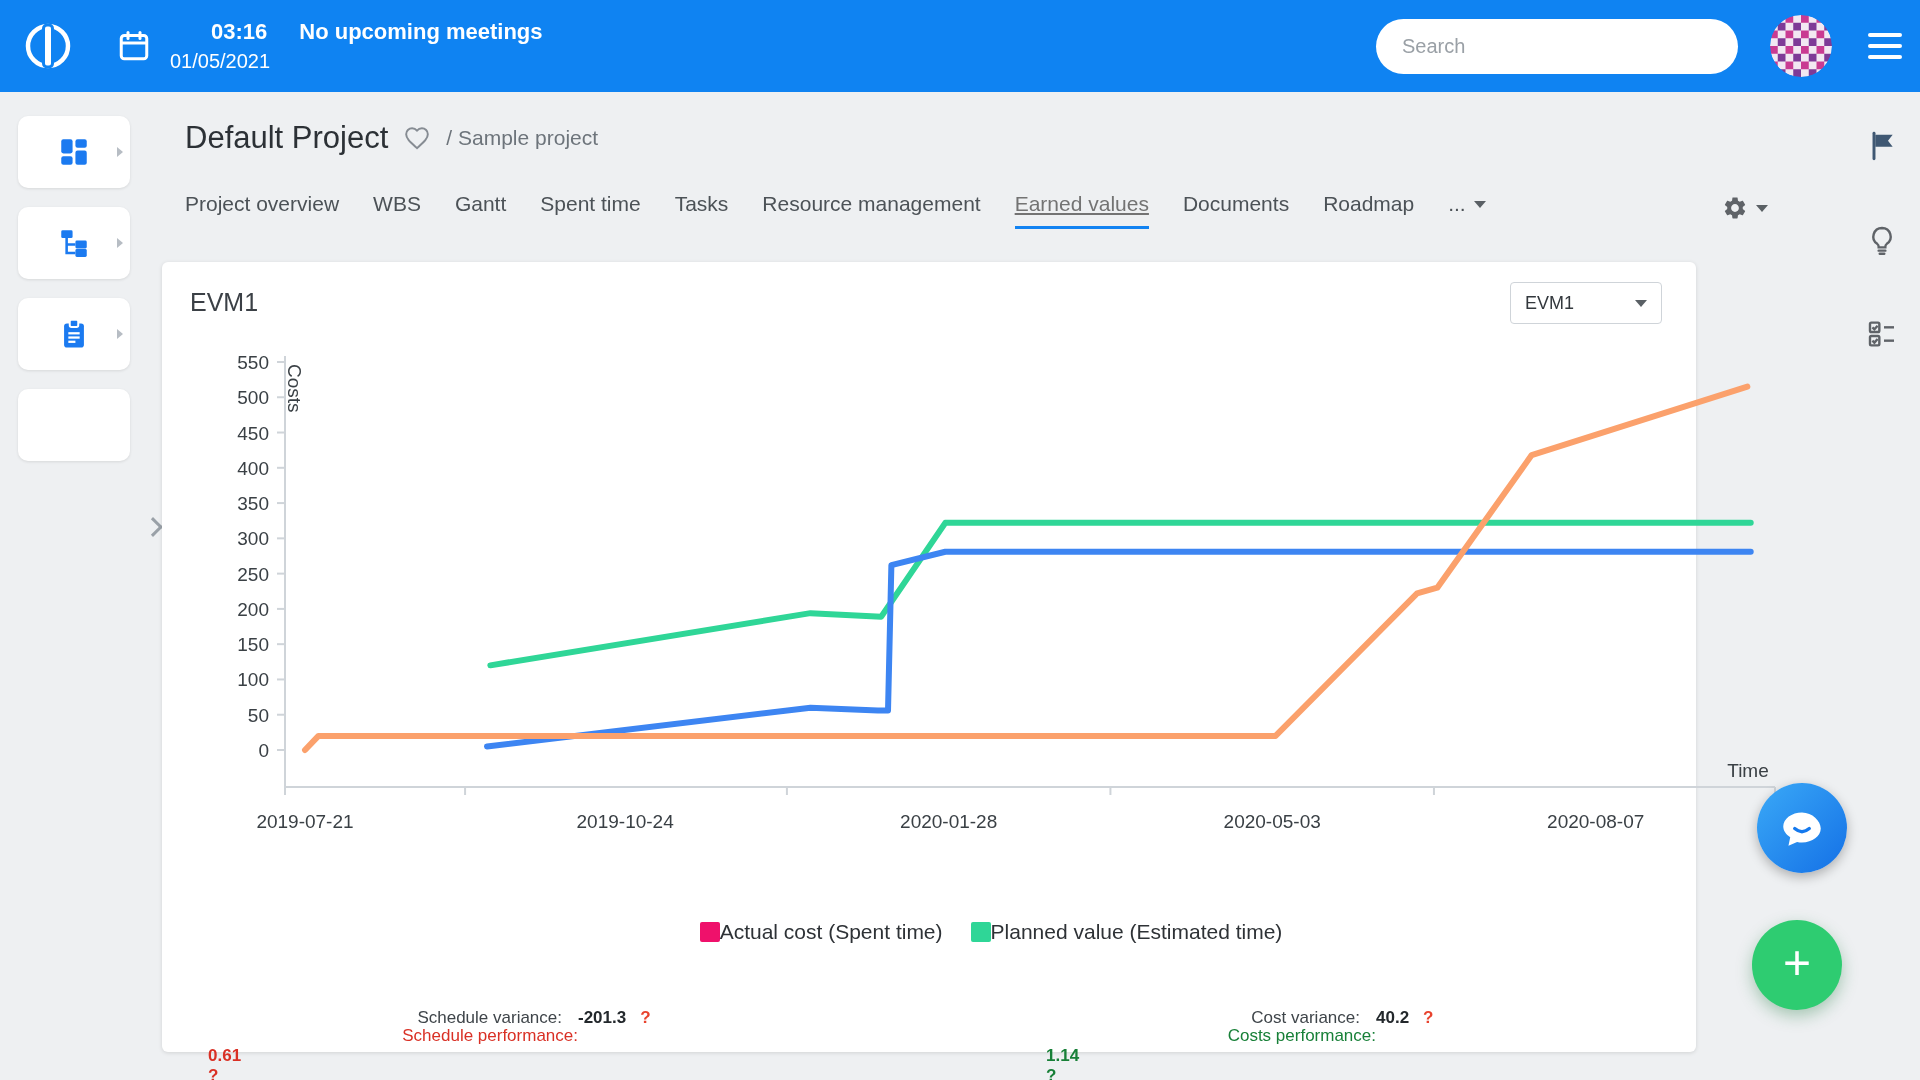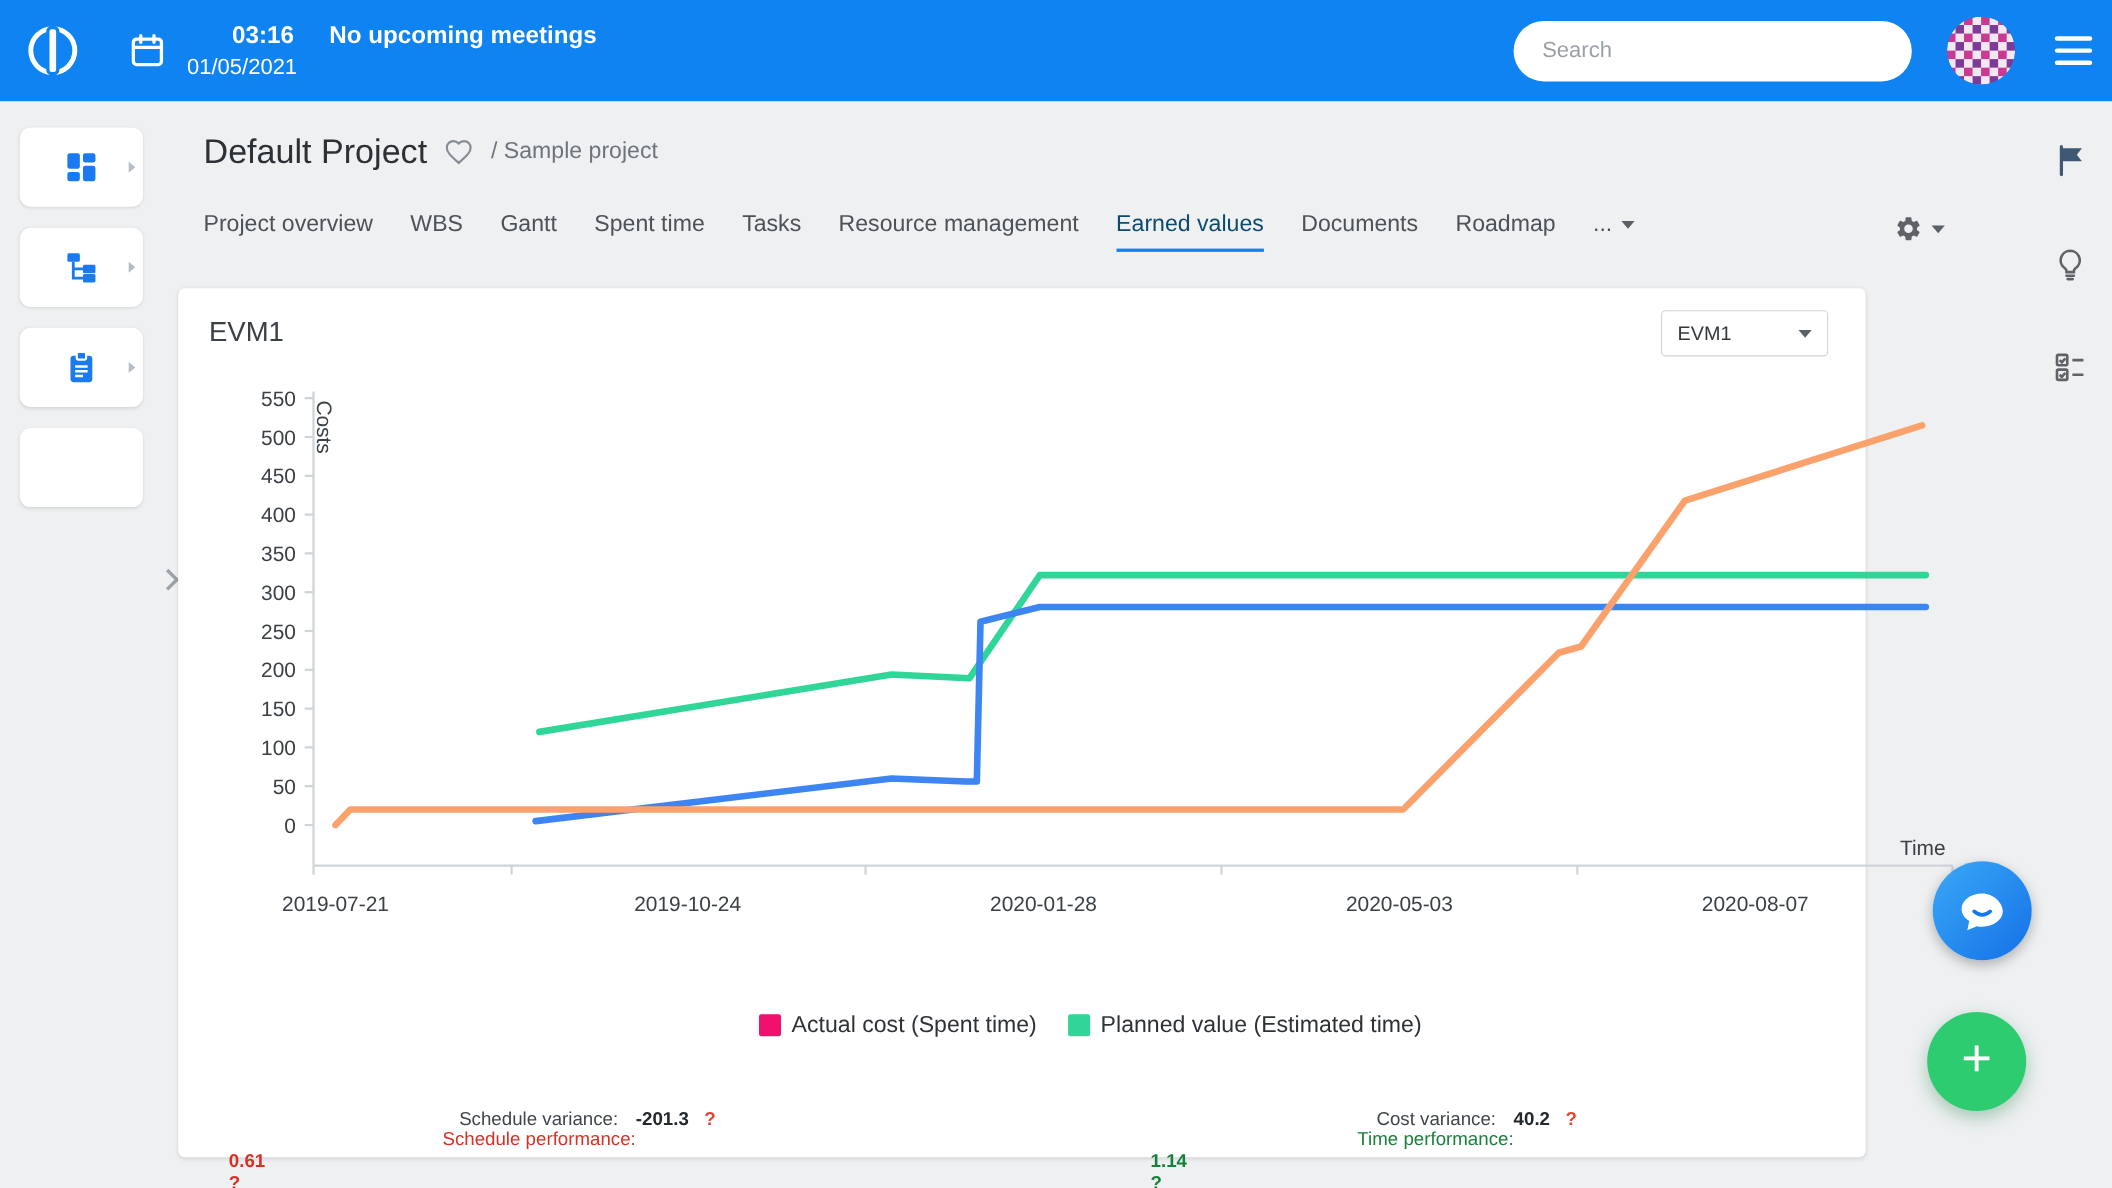--- a/index.html
+++ b/index.html
@@ -38,21 +38,21 @@
   
   .title-row { position:absolute; left:185px; top:120px; display:flex; align-items:center; gap:16px; }
   .title-row h1 { font-size:31px; font-weight:500; color:#2c3136; }
   .heart { width:26px; height:26px; cursor:pointer; }
   .breadcrumb { font-size:21px; color:#6d747b; }
 
   .tabs-row { position:absolute; left:185px; top:192px; width:1635px; display:flex; align-items:flex-end; }
   .tabs { display:flex; gap:34px; align-items:flex-end; }
   .tab { font-size:21px; color:#4c5257; padding-bottom:10px; cursor:pointer; white-space:nowrap;
          border-bottom:3px solid transparent; }
-  .tab.active { color:#0c4a6e; border-bottom-color:#1283f2; }
+  .tab.active { color:#737373; border-bottom-color:#1283f2;text-decoration:underline; }
   .tab.more { display:flex; align-items:center; gap:8px; }
   .caret { width:0; height:0; border-left:6px solid transparent; border-right:6px solid transparent;
            border-top:7px solid #5a6065; display:inline-block; }
   .tab-settings { margin-left:auto; margin-right:52px; display:flex; align-items:center; gap:8px;
                   cursor:pointer; padding-bottom:8px; }
 
   
   .right-rail { position:absolute; right:16px; top:130px; width:44px; display:flex;
                 flex-direction:column; gap:62px; align-items:center; }
   .right-rail svg { cursor:pointer; }
@@ -64,21 +64,21 @@
   .evm-select { position:absolute; right:34px; top:20px; width:152px; height:42px;
                 border:1px solid #cfd4d9; border-radius:4px; background:#fff; display:flex;
                 align-items:center; justify-content:space-between; padding:0 14px; font-size:18px;
                 color:#33383d; cursor:pointer; }
   .evm-select .caret { border-top-color:#5a6065; }
   .chart-svg { position:absolute; left:18px; top:80px; }
   .chart-svg text { font-family:"Liberation Sans", sans-serif; }
 
   .legend { position:absolute; left:0; top:658px; width:1658px; display:flex; justify-content:center;
             gap:28px; align-items:center; }
-  .legend-item { display:flex; align-items:center; gap:10px; cursor:pointer; }
+  .legend-item { display:flex; align-items:center; cursor:pointer; }
   .legend-item .sw { width:20px; height:20px; border-radius:2px; }
   .legend-item .lb { font-size:21px; color:#2e3236; }
 
   .stat-group { position:absolute; display:flex; align-items:baseline; font-size:17px; }
   .stat-group .lbl { text-align:right; }
   .stat-group .val { margin-left:16px; font-weight:bold; }
   .stat-group .q   { margin-left:14px; font-weight:bold; cursor:pointer; }
   .sg-l { left:30px; }  .sg-l .lbl { width:370px; }
   .sg-r { left:868px; } .sg-r .lbl { width:330px; }
   .row1 { top:710px; }  .row2 { top:764px;flex-direction:column; }
@@ -296,21 +296,21 @@
       <span class="lbl">Cost variance:</span>
       <span class="val">40.2</span>
       <span class="q">?</span>
     </div>
     <div class="stat-group sg-l row2 sg-perf-red">
       <span class="lbl">Schedule performance:</span>
       <span class="val">0.61</span>
       <span class="q">?</span>
     </div>
     <div class="stat-group sg-r row2 sg-perf-green">
-      <span class="lbl">Time performance:</span>
+      <span class="lbl">Costs performance:</span>
       <span class="val">1.14</span>
       <span class="q">?</span>
     </div>
   </section>
 
   <div class="chat-fab">
     <svg viewBox="0 0 48 48" width="50" height="50">
       <path d="M24 9c-9.9 0-18 6-18 13.4 0 4.2 2.6 8 6.7 10.4L11 41l8.3-3.6c1.5.3 3.1.5 4.7.5 9.9 0 18-6 18-13.4S33.9 9 24 9z" fill="#fff"></path>
       <path d="M17 24.5 q7 6 14 0" stroke="#1479ee" stroke-width="3.2" fill="none" stroke-linecap="round"></path>
     </svg>

